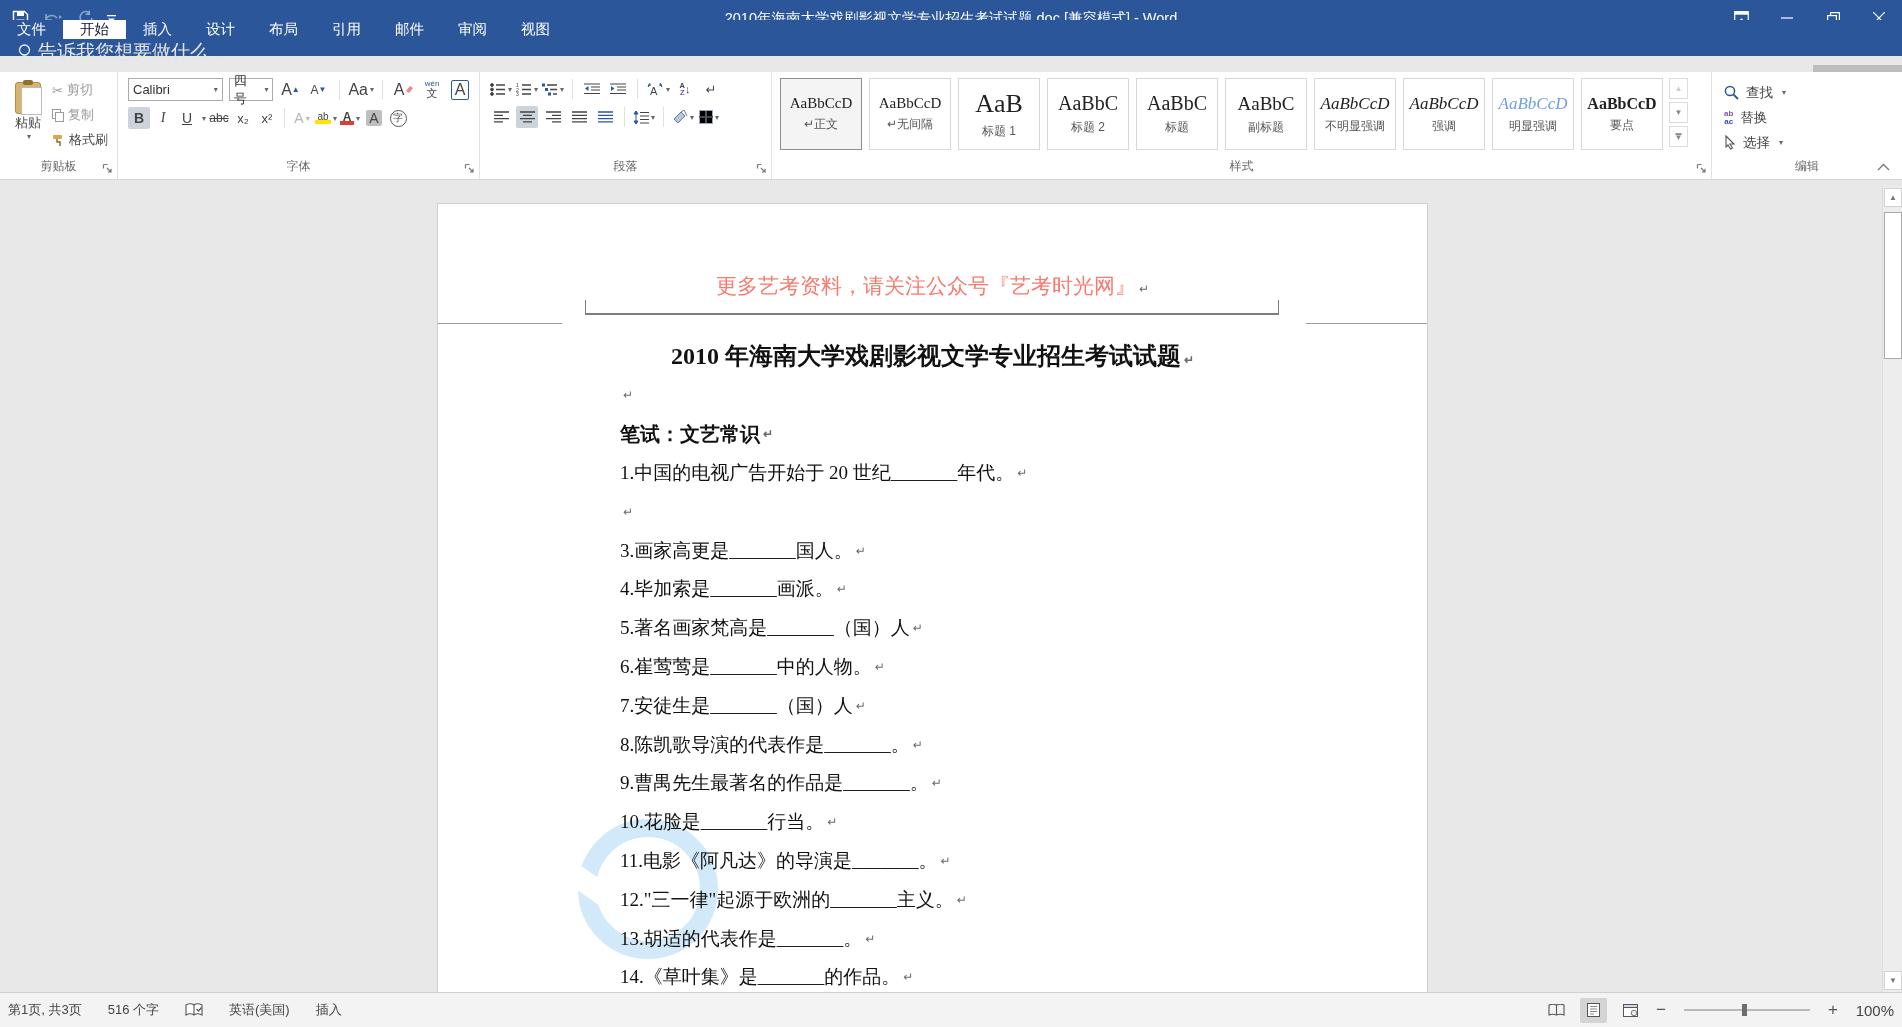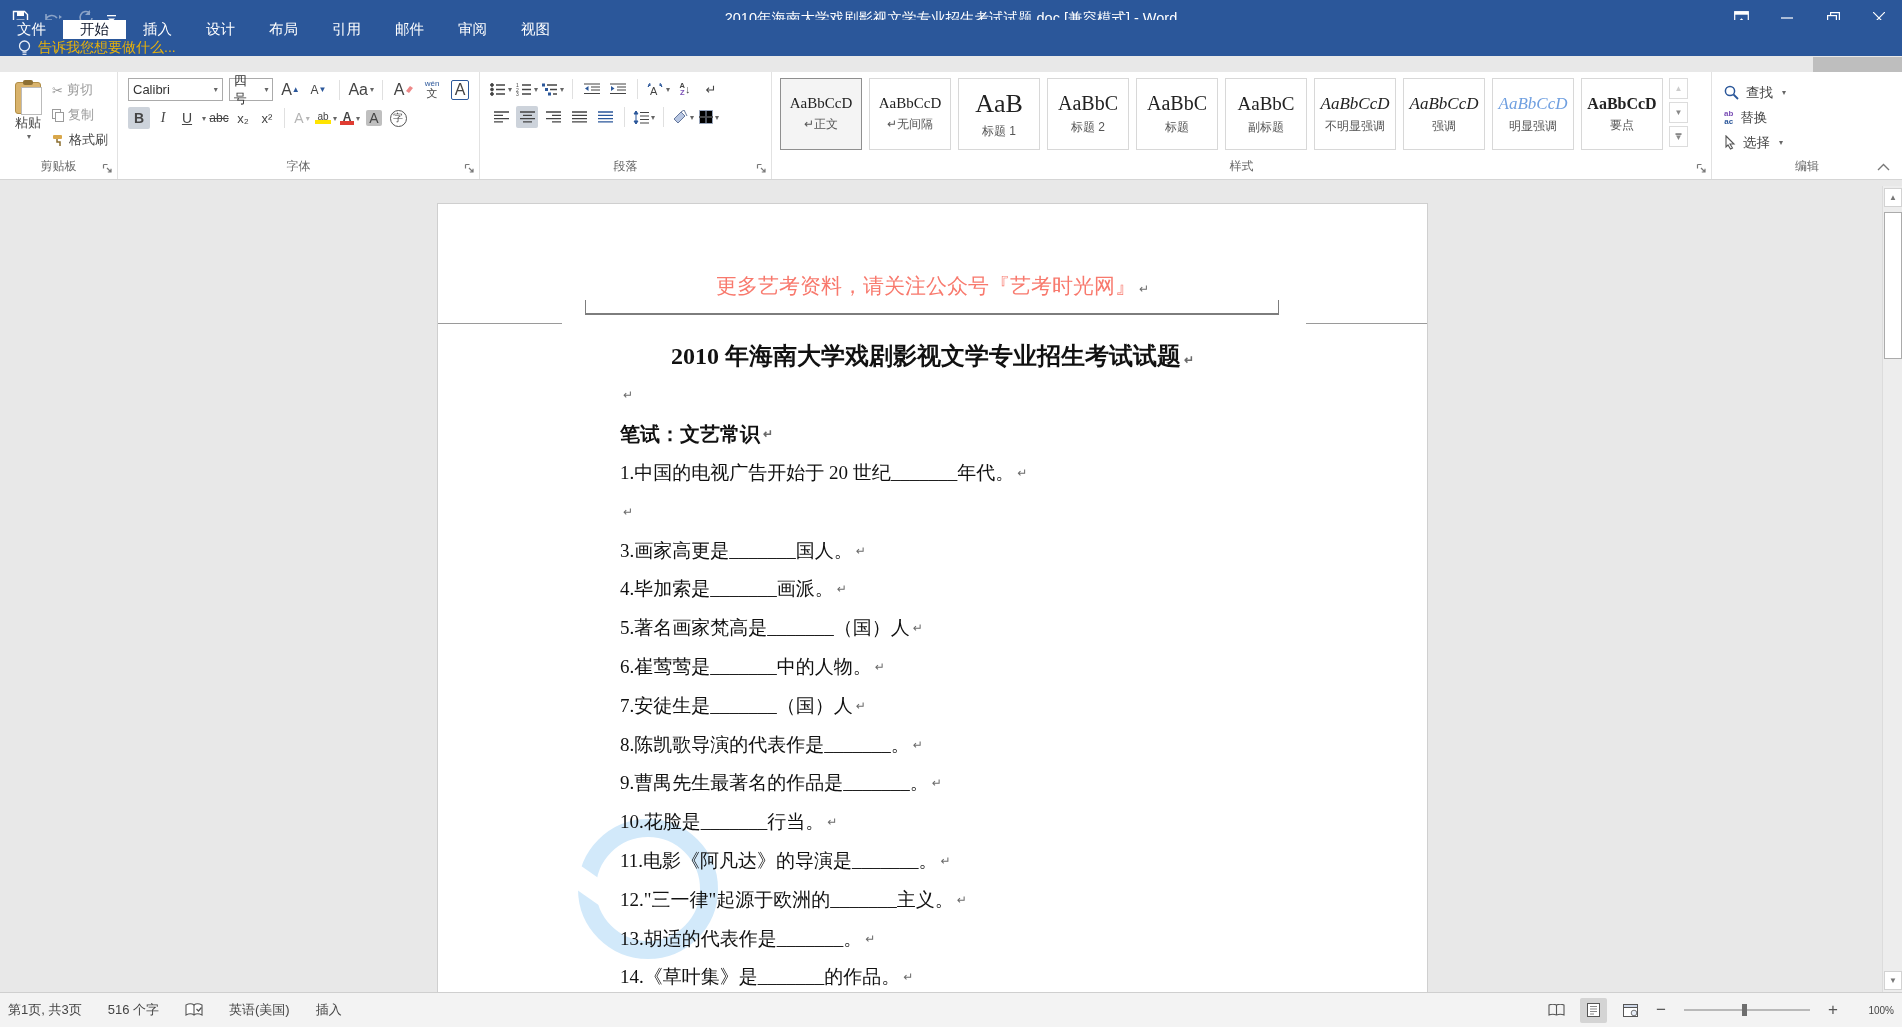--- a/index.html
+++ b/index.html
@@ -11,21 +11,21 @@
   .qat{display:flex;align-items:center;gap:14px;padding-left:12px;width:170px;}
   .qat .dim{opacity:.45;}
   .title{position:absolute;left:0;right:0;text-align:center;color:#fff;font-size:14.5px;pointer-events:none;}
   .winbtns{position:absolute;right:0;top:0;height:36px;display:flex;}
   .winbtn{width:46px;height:36px;display:flex;align-items:center;justify-content:center;cursor:default;}
   
   .tabrow{position:absolute;top:20px;left:0;right:0;height:36px;background:#2b579a;display:flex;align-items:flex-start;flex-direction:column;}
   .tabs{display:flex;}
   .tab{padding:0 17px;display:flex;align-items:center;color:#fff;font-size:14.5px;}
   .tab.active{background:#fff;color:#0f172a;}
-  .tellme{display:flex;align-items:center;gap:7px;margin-left:18px;color:#eab308;font-size:14px;}
+  .tellme{display:flex;align-items:center;gap:7px;margin-left:18px;color:#e5e5e5;font-size:19px;}
   .account{margin-left:auto;display:flex;align-items:stretch;}
   .signin{display:flex;align-items:center;color:#fff;font-size:14px;padding:0 16px;}
   .share{display:flex;align-items:center;gap:7px;color:#fff;font-size:14px;padding:16px 18px;background:rgba(0,0,0,.18);}
   
   .ribbon{position:absolute;top:72px;left:0;right:0;height:108px;background:#fff;border-bottom:1px solid #d5d5d5;display:flex;}
   .rgroup{position:relative;height:100%;border-right:1px solid #e2e2e2;flex:none;}
   .glabel{position:absolute;bottom:4px;left:0;right:0;text-align:center;font-size:12px;color:#686868;}
   .launcher{position:absolute;bottom:5px;right:4px;width:11px;height:11px;}
   .caret{font-size:8px;color:#666;margin-left:2px;}
   .combo{height:23px;border:1px solid #ababab;background:#fff;display:flex;align-items:center;font-size:13px;color:#333;padding:0 4px;}
@@ -101,21 +101,21 @@
   
   .statusbar{position:absolute;left:0;right:0;bottom:0;height:35px;background:#f3f3f3;border-top:1px solid #cfcfcf;
              display:flex;align-items:center;font-size:13px;color:#444;padding:0 8px;}
   .sleft{display:flex;align-items:center;gap:26px;}
   .sright{margin-left:auto;display:flex;align-items:center;gap:10px;}
   .viewbtn{width:27px;height:25px;display:flex;align-items:center;justify-content:center;border-radius:2px;}
   .viewbtn.sel{background:#d4d4d4;}
   .zoomtrack{position:relative;width:126px;height:2px;background:#b9b9b9;margin:0 6px;}
   .zoomthumb{position:absolute;left:58px;top:-5px;width:5px;height:12px;background:#6e6e6e;}
   .zoomsign{font-size:17px;color:#555;width:14px;text-align:center;}
-  .zoomlabel{width:44px;text-align:right;font-size:10px;}
+  .zoomlabel{width:44px;text-align:right;font-size:15px;}
   svg{display:block;}
 </style>
 </head>
 <body>
 
 <div class="app">
 
   <div class="titlebar">
     <div class="qat">
       <span>

